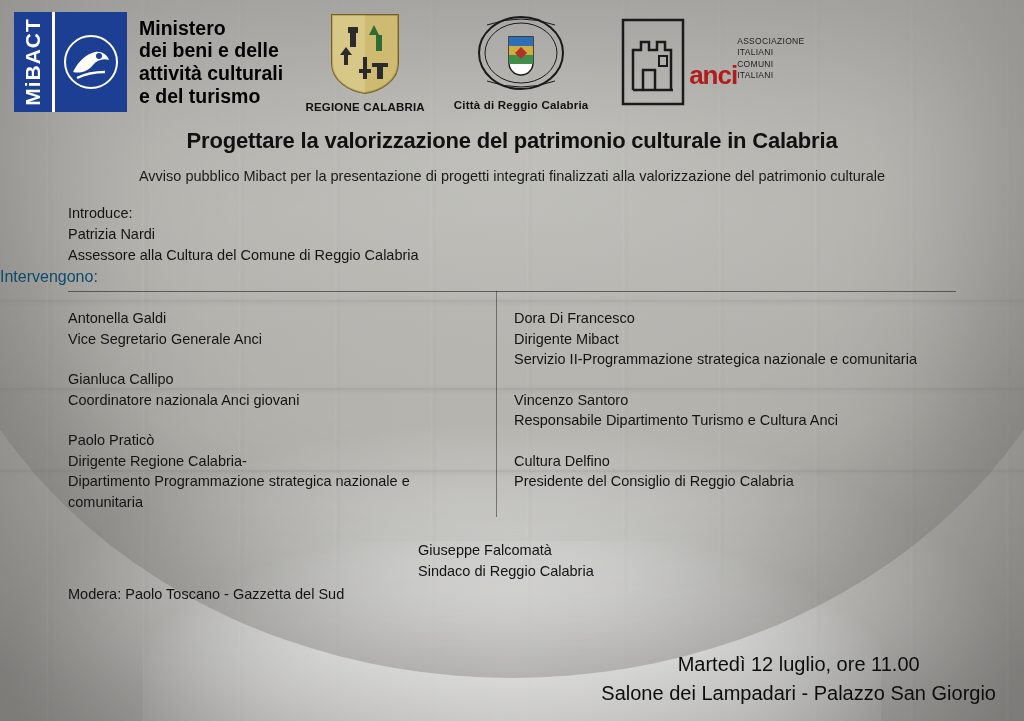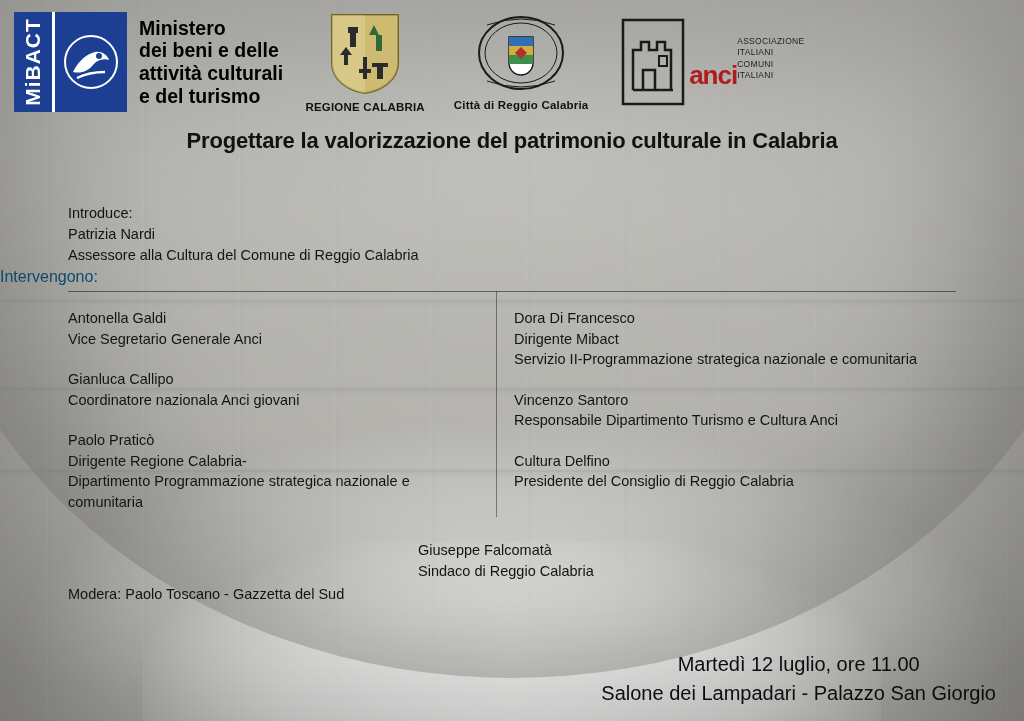--- a/index.html
+++ b/index.html
@@ -360,20 +360,21 @@
           <div>ASSOCIAZIONE</div>
           <div>ITALIANI</div>
           <div>COMUNI</div>
           <div>ITALIANI</div>
         </div>
       </div>
     </div>
   </div>
 
   <div class="title">Progettare la valorizzazione del patrimonio culturale in Calabria</div>
+  <div class="subtitle">Avviso pubblico Mibact per la presentazione di progetti integrati finalizzati alla valorizzazione del patrimonio culturale</div>
 
   <div class="introduce">
     <div>Introduce:</div>
     <div>Patrizia Nardi</div>
     <div>Assessore alla Cultura del Comune di Reggio Calabria</div>
   </div>
 
   <div class="intervengono">Intervengono:</div>
   <div class="rule"></div>
   <div class="vrule"></div>

